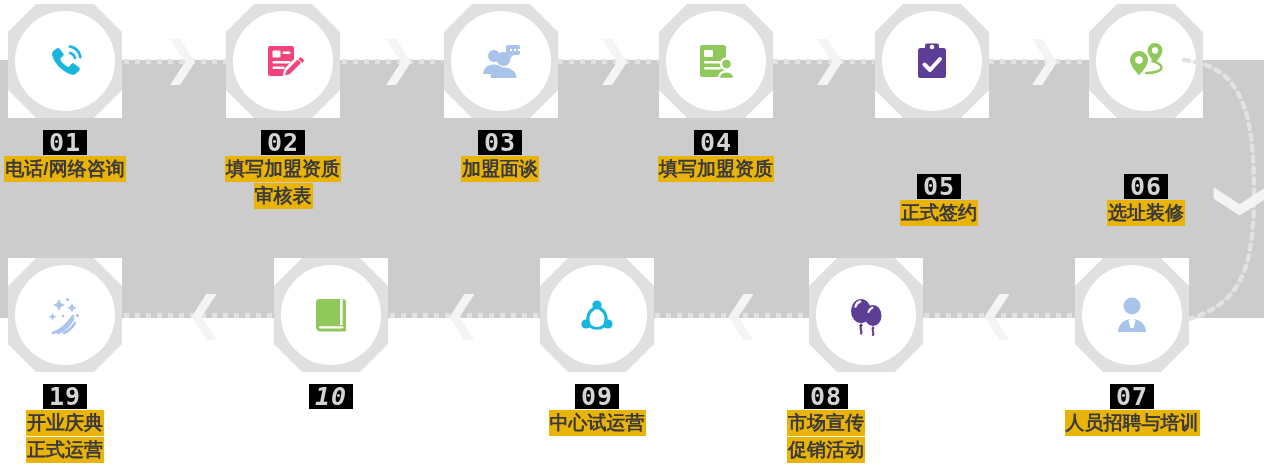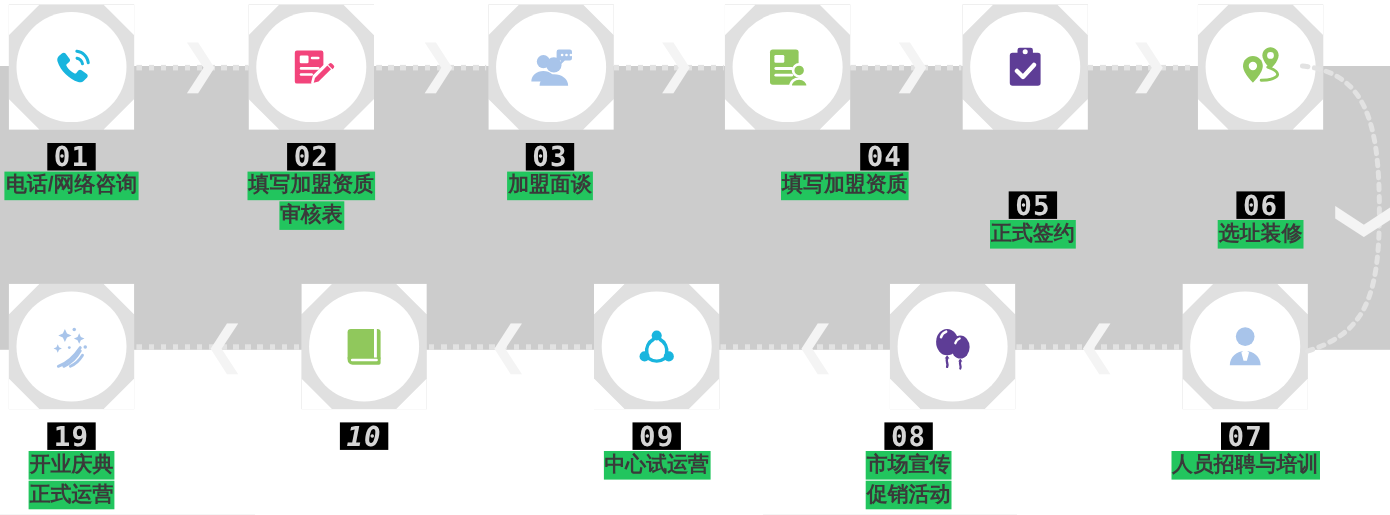--- a/index.html
+++ b/index.html
@@ -26,21 +26,21 @@
   .tile i.br{right:0;bottom:0;clip-path:polygon(100% 100%,0 100%,100% 0);}
   .disc{position:absolute;left:7px;top:7px;width:100px;height:100px;border-radius:50%;
         background:#ffffff;display:flex;align-items:center;justify-content:center;}
   .disc svg{width:48px;height:48px;display:block;}
 
   
   .caption{position:absolute;width:220px;text-align:center;line-height:1.0;}
   .numbox{display:inline-block;background:#000000;padding:0 6px;}
   .num{font-size:25px;font-weight:bold;color:#d5d5d5;letter-spacing:1px;font-family:"DejaVu Sans Mono","Liberation Mono",monospace;}
   .lbl{display:block;margin-top:1px;}
-  .lbl span{display:inline-block;background:#22c55e;color:#3a3a3a;font-size:19px;font-weight:bold;line-height:26px;padding:0 1px;}
+  .lbl span{display:inline-block;background:#eab308;color:#3a3a3a;font-size:19px;font-weight:bold;line-height:26px;padding:0 1px;}
 
   
   .chev{position:absolute;color:#f4f4f4;font-size:46px;font-weight:bold;line-height:1;
         font-family:"DejaVu Sans","Liberation Sans",sans-serif;user-select:none;}
 
   
   .dots{position:absolute;height:5px;
         background-image:repeating-linear-gradient(to right,#e2e2e2 0 5px,transparent 5px 11px);}
   .curve{position:absolute;}
 </style>
@@ -171,21 +171,21 @@
     <span class="numbox"><span class="num">02</span></span>
     <span class="lbl"><span>填写加盟资质</span></span>
     <span class="lbl"><span>审核表</span></span>
   </div>
 
   <div class="caption" style="left:390px;top:130px;">
     <span class="numbox"><span class="num">03</span></span>
     <span class="lbl"><span>加盟面谈</span></span>
   </div>
 
-  <div class="caption" style="left:606px;top:130px;text-align:right;">
+  <div class="caption" style="left:606px;top:130px;">
     <span class="numbox"><span class="num">04</span></span>
     <span class="lbl"><span>填写加盟资质</span></span>
   </div>
 
   <div class="caption" style="left:829px;top:130px;margin-top:44px;">
     <span class="numbox"><span class="num">05</span></span>
     <span class="lbl"><span>正式签约</span></span>
   </div>
 
   <div class="caption" style="left:1036px;top:130px;margin-top:44px;">

